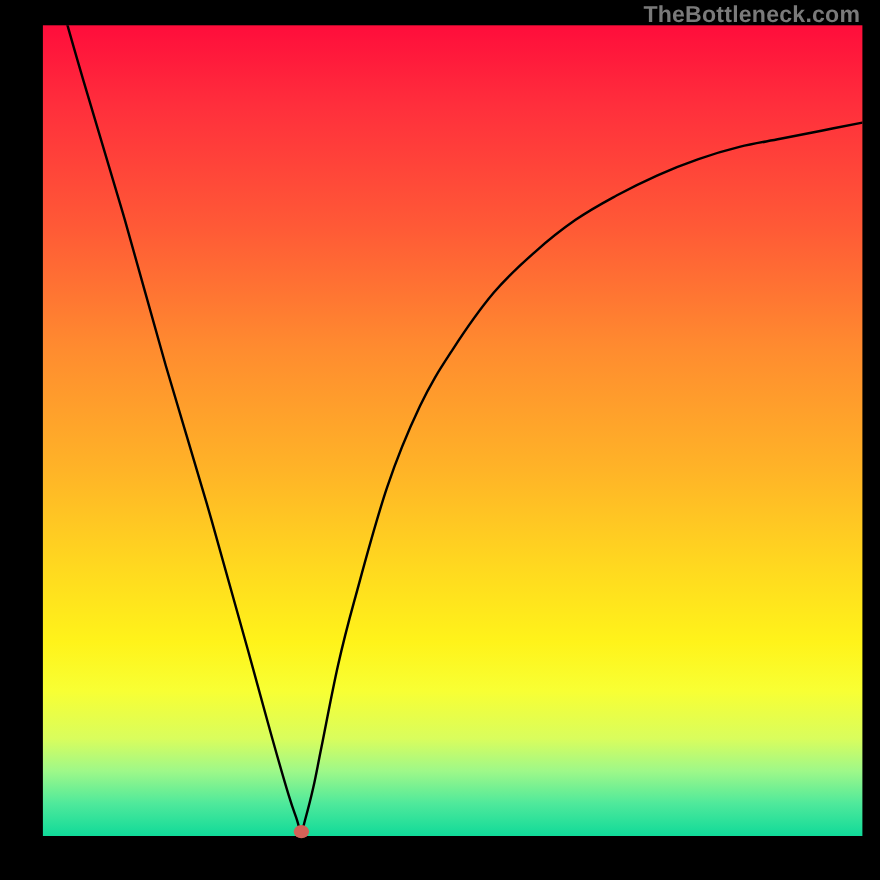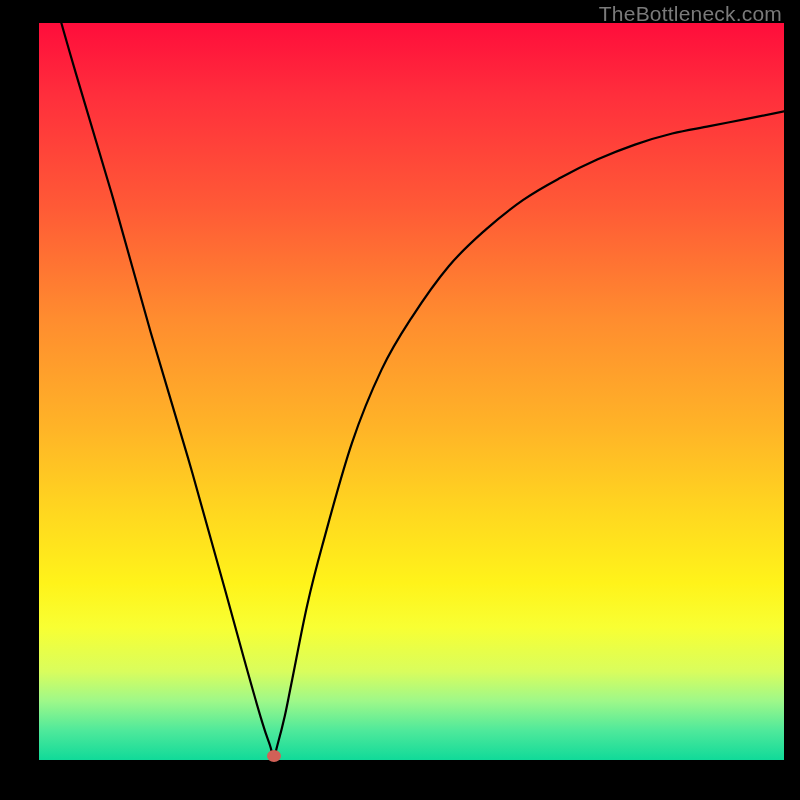--- a/index.html
+++ b/index.html
@@ -40,21 +40,21 @@
       #10da99 100%
     );
   }
   .attribution {
     position: absolute;
     top: 2px;
     right: 18px;
     color: #7a7a7a;
     font-size: 21px;
     letter-spacing: 0.2px;
-    font-weight: 400;
+    font-weight: 700;
   }
   svg.curve {
     position: absolute;
     left: 0;
     top: 0;
     width: 745px;
     height: 737px;
   }
   .marker {
     position: absolute;

